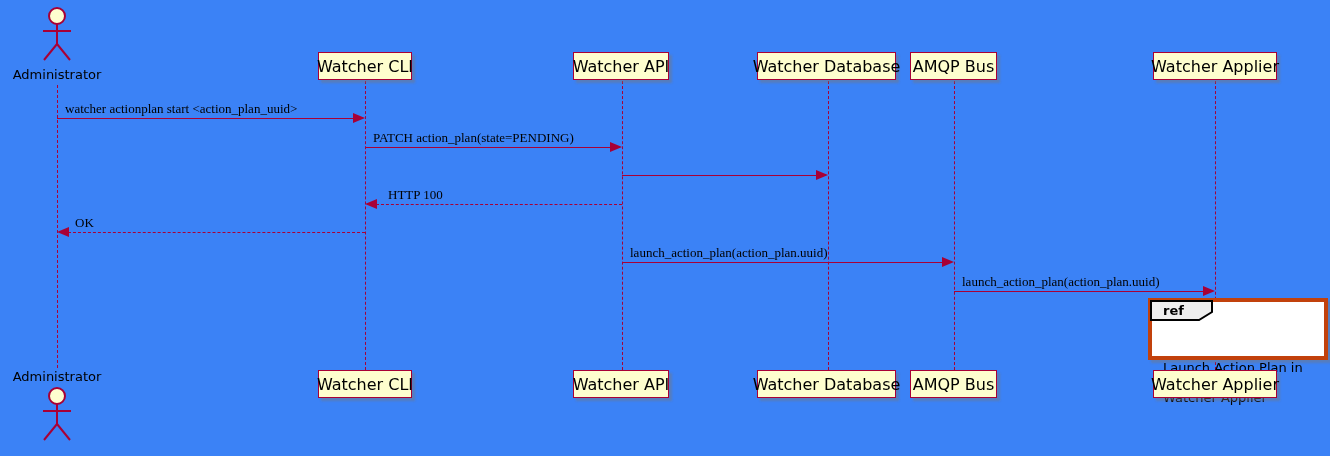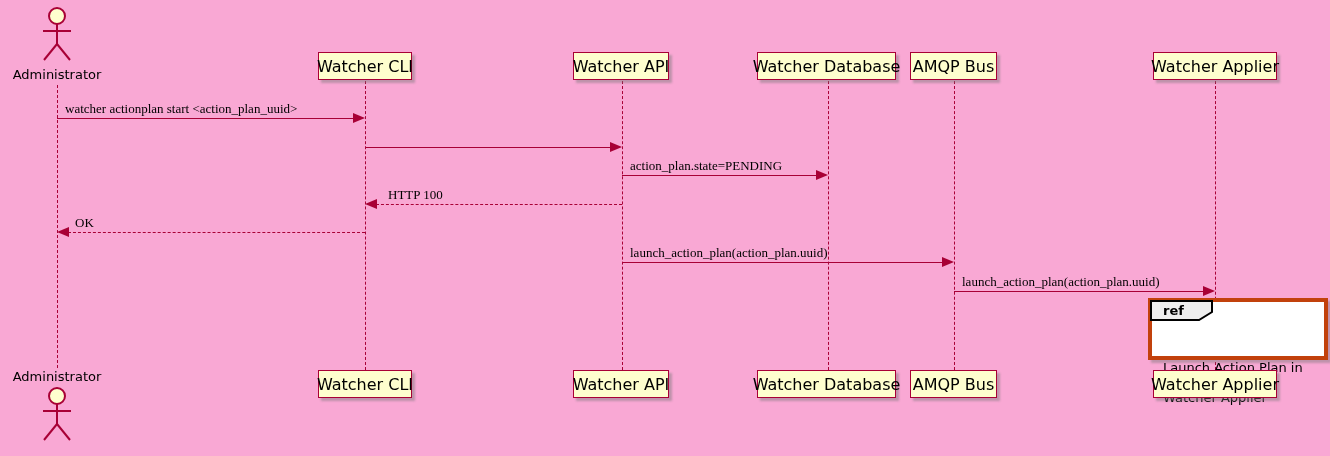--- a/index.html
+++ b/index.html
@@ -1,17 +1,17 @@
 <!DOCTYPE html>
 <html><head>
 <meta charset="utf-8">
 <style>
   html,body { margin:0; padding:0; background:#ffffff; }
   #canvas {
-    position:relative; width:1330px; height:456px; background:#f9a8d4;
+    position:relative; width:1330px; height:456px; background:#3b82f6;
     font-family:"DejaVu Sans", sans-serif; color:#000; overflow:hidden;
   }
   .pbox {
     position:absolute; height:26px; background:#FEFECE;
     border:1.5px solid #A80036; box-shadow:3px 3px 2px rgba(120,120,120,0.45);
     display:flex; align-items:center; justify-content:center;
     font-size:16px; color:#000; white-space:nowrap;
   }
   .lifeline { position:absolute; width:0; border-left:1px dashed #A80036; }
   .actor-label {
@@ -71,24 +71,24 @@
   <div class="pbox" style="left:318px; top:52px; width:92px;">Watcher CLI</div>
   <div class="pbox" style="left:573px; top:52px; width:94px;">Watcher API</div>
   <div class="pbox" style="left:757px; top:52px; width:137px;">Watcher Database</div>
   <div class="pbox" style="left:910px; top:52px; width:85px;">AMQP Bus</div>
   <div class="pbox" style="left:1153px; top:52px; width:122px;">Watcher Applier</div>
 
   <div class="msg-label" style="left:65px; top:101px;">watcher actionplan start &lt;action_plan_uuid&gt;</div>
   <div class="arrow-line" style="left:57px; top:118px; width:299px;"></div>
   <div class="head-right" style="left:353px; top:113px;"></div>
 
+  <div class="msg-label" style="left:373px; top:130px;">PATCH action_plan(state=PENDING)</div>
   <div class="arrow-line" style="left:365px; top:147px; width:248px;"></div>
   <div class="head-right" style="left:610px; top:142px;"></div>
 
-  <div class="msg-label" style="left:630px; top:158px;">action_plan.state=PENDING</div>
   <div class="arrow-line" style="left:622px; top:175px; width:197px;"></div>
   <div class="head-right" style="left:816px; top:170px;"></div>
 
   <div class="msg-label" style="left:388px; top:187px;">HTTP 100</div>
   <div class="arrow-line dashed" style="left:376px; top:204px; width:246px;"></div>
   <div class="head-left" style="left:365px; top:199px;"></div>
 
   <div class="msg-label" style="left:75px; top:215px;">OK</div>
   <div class="arrow-line dashed" style="left:68px; top:232px; width:297px;"></div>
   <div class="head-left" style="left:57px; top:227px;"></div>

